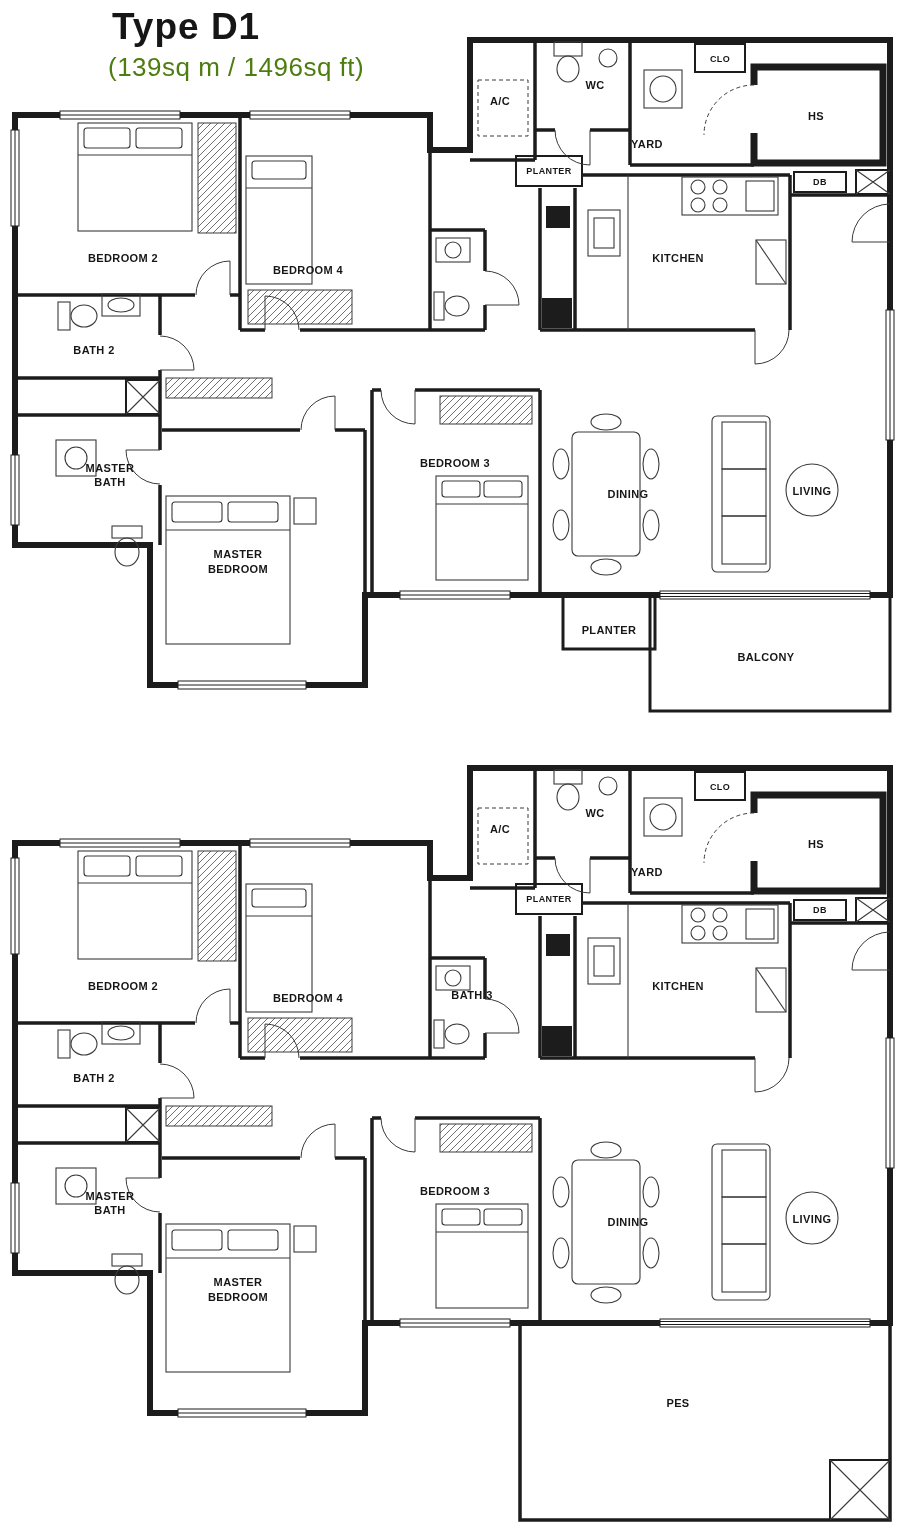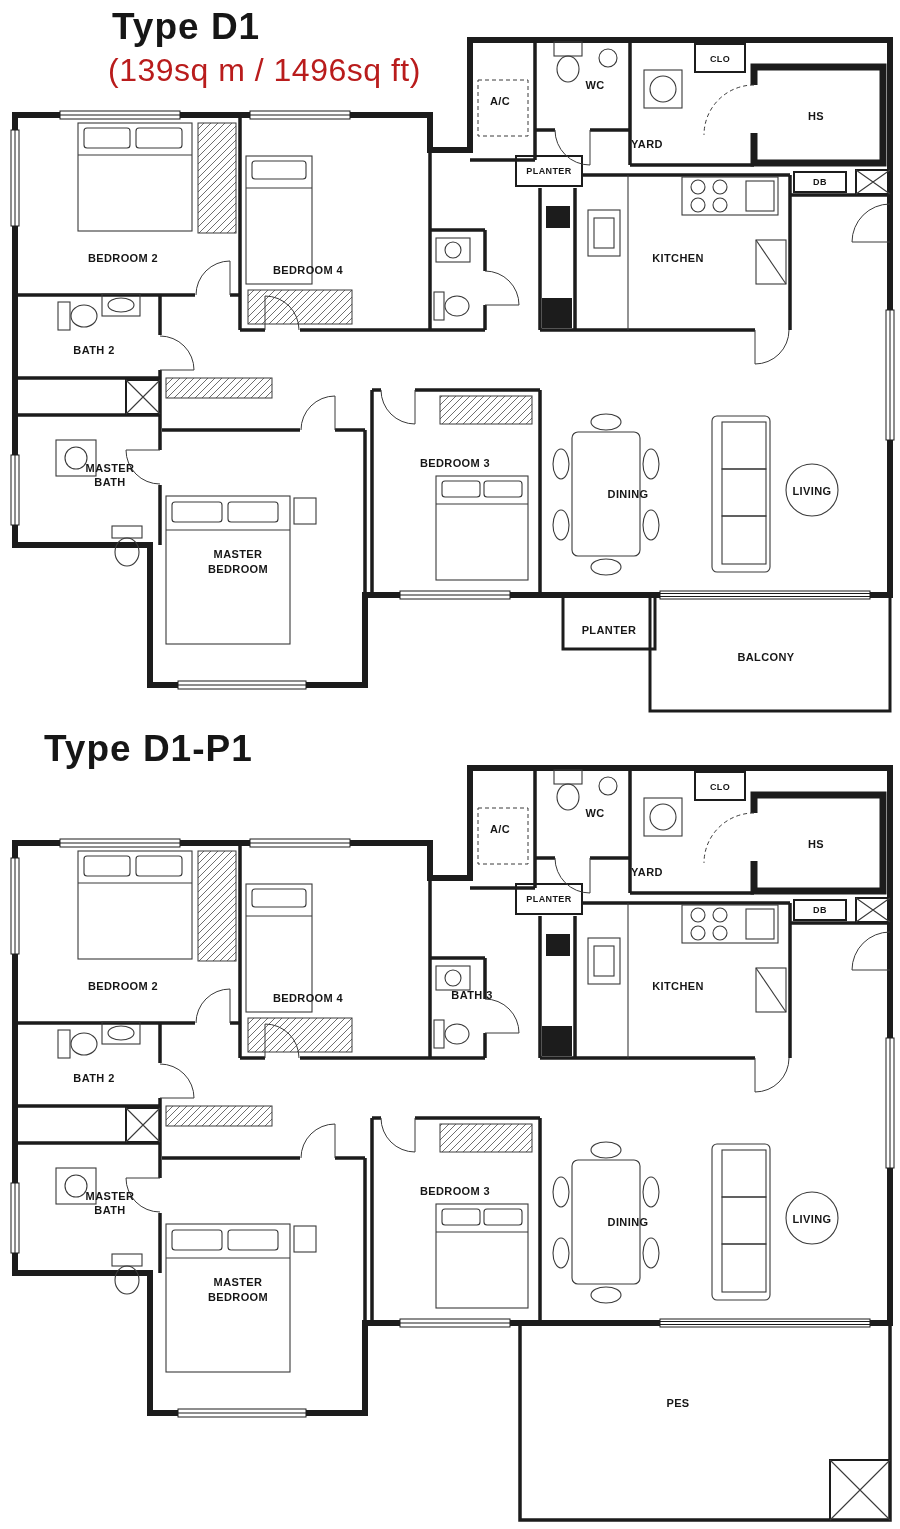--- a/index.html
+++ b/index.html
@@ -1,19 +1,19 @@
 <!DOCTYPE html>
 <html><head>
 <meta charset="utf-8">
 <style>
   html,body{margin:0;padding:0;background:#e8e8e8;}
   .page{position:relative;width:900px;height:1529px;background:#ffffff;
         font-family:"Liberation Sans",sans-serif;overflow:hidden;}
   .title{position:absolute;color:#161616;font-weight:600;font-size:37px;letter-spacing:1px;white-space:nowrap;}
-  .subtitle{position:absolute;color:#b91c1c;font-weight:400;font-size:32px;letter-spacing:.5px;white-space:nowrap;}
+  .subtitle{position:absolute;color:#4d7c0f;font-weight:400;font-size:26px;letter-spacing:.5px;white-space:nowrap;}
   svg.plan{position:absolute;left:0;top:0;}
   svg text{font-family:"Liberation Sans",sans-serif;font-weight:700;fill:#161616;
            letter-spacing:.4px;text-anchor:middle;dominant-baseline:central;}
   .lbl{font-size:11px;}
   .lbl-s{font-size:9px;}
   .w6{stroke:#1c1c1c;stroke-width:6;fill:none;stroke-linejoin:miter;}
   .w7{stroke:#1c1c1c;stroke-width:7;fill:none;}
   .w4{stroke:#1c1c1c;stroke-width:3.5;fill:none;}
   .w3{stroke:#1c1c1c;stroke-width:3;fill:none;}
   .w2{stroke:#1c1c1c;stroke-width:2;fill:none;}
@@ -25,21 +25,20 @@
   .winl{stroke:#1c1c1c;stroke-width:1;fill:none;}
   .duct{fill:#1c1c1c;stroke:none;}
 </style>
 </head>
 <body>
 
 <div class="page">
 
   <div class="title" style="left:112px;top:6px;">Type D1</div>
   <div class="subtitle" style="left:108px;top:52px;">(139sq m / 1496sq ft)</div>
-  <div class="title" style="left:44px;top:728px;">Type D1-P1</div>
 
   <svg class="plan" width="900" height="1529" viewBox="0 0 900 1529">
 
     <defs>
       <pattern id="hatch" width="7" height="7" patternUnits="userSpaceOnUse">
         <path d="M0,7 L7,0 M-1,1 L1,-1 M6,8 L8,6" stroke="#4a4a4a" stroke-width="0.8"></path>
       </pattern>
 
       <g id="apartment">
 

